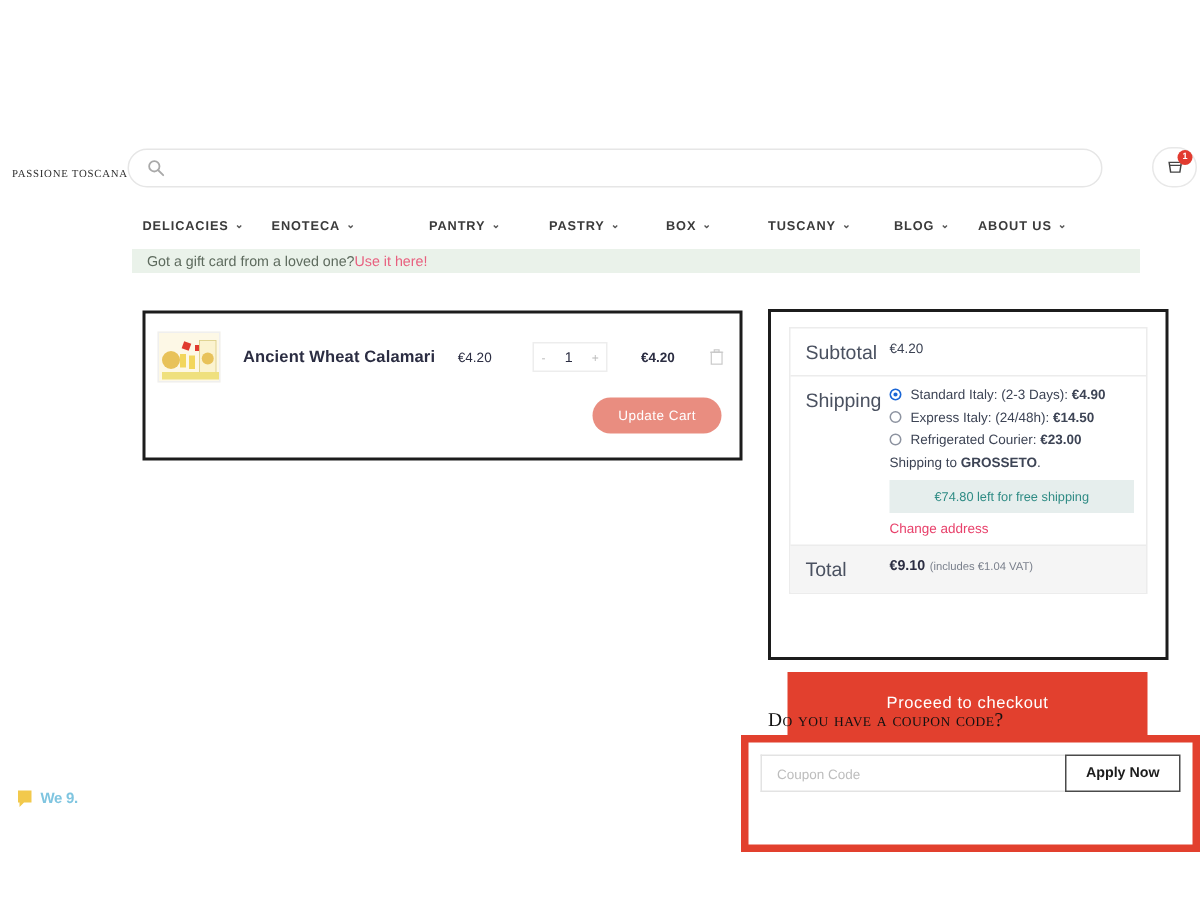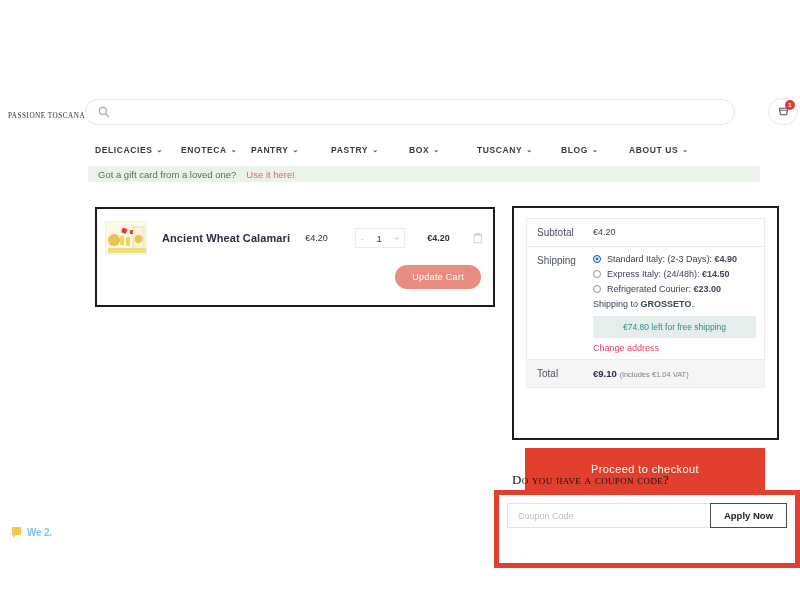--- a/index.html
+++ b/index.html
@@ -76,21 +76,21 @@
 
   
   .giftbar {
     position: absolute; left: 88px; top: 166px;
     width: 672px; height: 16px;
     background: #eaf2ea;
     display: flex; align-items: center; padding-left: 10px;
     font-size: 9.5px;
   }
   .giftbar .g1 { color: #5e6b5e; }
-  .giftbar .g2 { color: #e8607f; margin-left: 10px; }
+  .giftbar .g2 { color: #e8607f; margin-left: 0; }
 
   
   .cartbox {
     position: absolute; left: 95px; top: 207px;
     width: 400px; height: 100px;
     border: 2px solid #1c1c1c; background: #fff;
   }
   .cart-row {
     display: flex; align-items: center; padding: 12px 10px 0 8px;
   }
@@ -128,21 +128,21 @@
     position: absolute; left: 512px; top: 206px;
     width: 267px; height: 234px;
     border: 2px solid #1c1c1c; background: #fff; padding: 10px 12px;
   }
   .totals-title { font-size: 11px; color: #3d4455; margin: 2px 0 9px 2px; }
   .ttable { border: 1px solid #ececec; }
   .trow { display: flex; border-bottom: 1px solid #ececec; }
   .trow:last-child { border-bottom: none; }
   .th {
     width: 66px; flex: 0 0 auto; padding: 8px 0 8px 10px;
-    font-size: 10px; color: #4a5160;
+    font-size: 13px; color: #4a5160;
   }
   .td { flex: 1; padding: 8px 8px 8px 0; font-size: 9px; color: #3d4455; }
   .shiprow .td { padding-top: 7px; padding-bottom: 6px; }
   .ship-opt { display: flex; align-items: center; margin-bottom: 5px; }
   .radio {
     width: 8px; height: 8px; border-radius: 50%; border: 1px solid #8d93a0;
     margin-right: 6px; flex: 0 0 auto; background: #fff; position: relative;
   }
   .radio.on { border: 1px solid #1a66d6; background: #1a66d6; box-shadow: inset 0 0 0 1.6px #fff; }
   .ship-label { font-size: 9px; color: #3d4455; }
@@ -242,41 +242,41 @@
       </div>
     </div>
   </div>
 
   <div class="nav">
     <div style="width:95px"></div>
     <div class="nav-item" style="width:86px">
       <span>DELICACIES</span>
       <span class="caret">⌄</span>
     </div>
-    <div class="nav-item" style="width:70px">
+    <div class="nav-item" style="width:105px">
       <span>ENOTECA</span>
       <span class="caret">⌄</span>
     </div>
     <div class="nav-item" style="width:80px">
       <span>PANTRY</span>
       <span class="caret">⌄</span>
     </div>
     <div class="nav-item" style="width:78px">
       <span>PASTRY</span>
       <span class="caret">⌄</span>
     </div>
     <div class="nav-item" style="width:68px">
       <span>BOX</span>
       <span class="caret">⌄</span>
     </div>
     <div class="nav-item" style="width:84px">
       <span>TUSCANY</span>
       <span class="caret">⌄</span>
     </div>
-    <div class="nav-item" style="width:68px">
+    <div class="nav-item" style="width:56px">
       <span>BLOG</span>
       <span class="caret">⌄</span>
     </div>
     <div class="nav-item">
       <span>ABOUT US</span>
       <span class="caret">⌄</span>
     </div>
   </div>
 
   <div class="giftbar">
@@ -377,16 +377,16 @@
     <div class="coupon-inner">
       <input class="coupon-input" type="text" placeholder="Coupon Code" style="">
       <button class="apply-btn">Apply Now</button>
     </div>
   </div>
 
   <div class="widget">
     <svg width="14" height="14" viewBox="0 0 14 14">
       <path d="M2 2 h9 v8 h-5 l-3 3 v-3 h-1 z" fill="#f2c94c"></path>
     </svg>
-    <span class="widget-text">We 2.</span>
+    <span class="widget-text">We 9.</span>
   </div>
 
 </div>
 
 </body></html>

